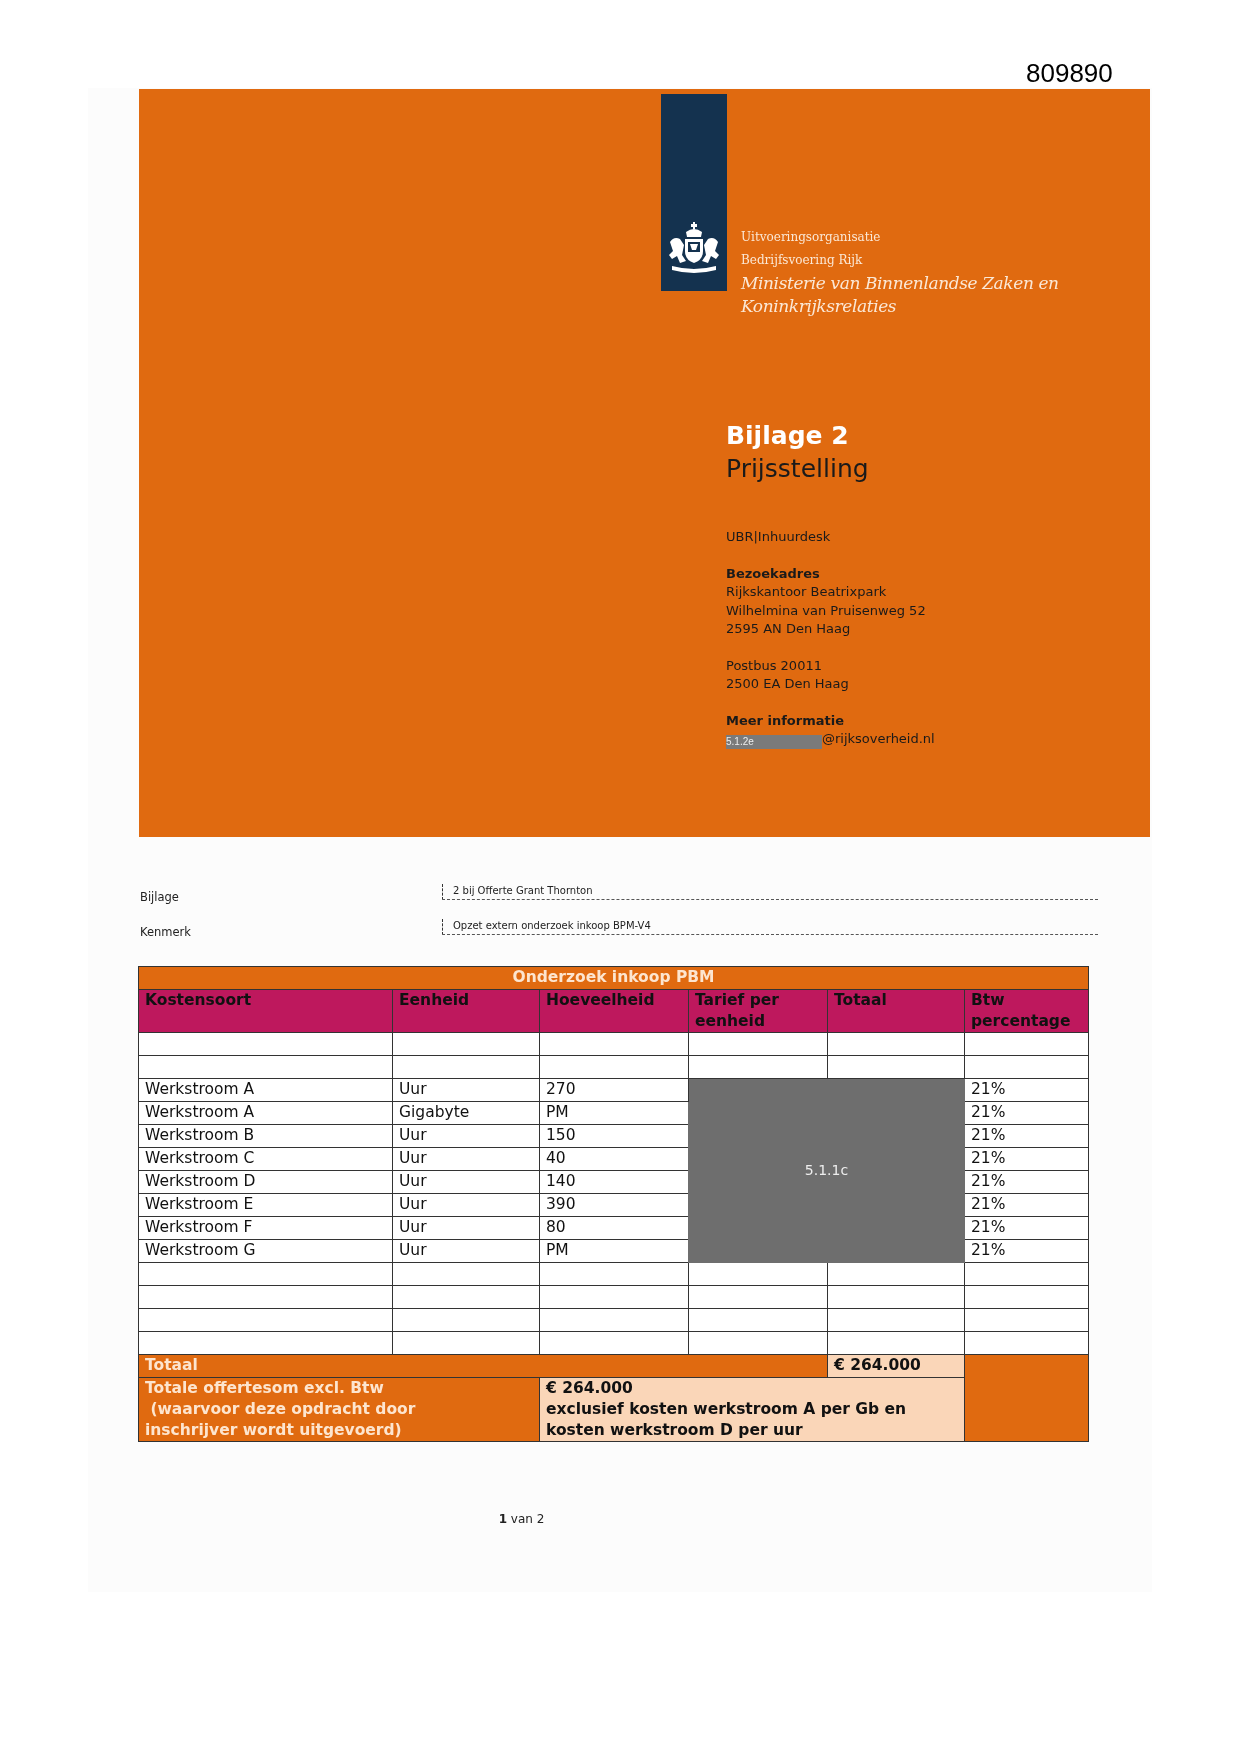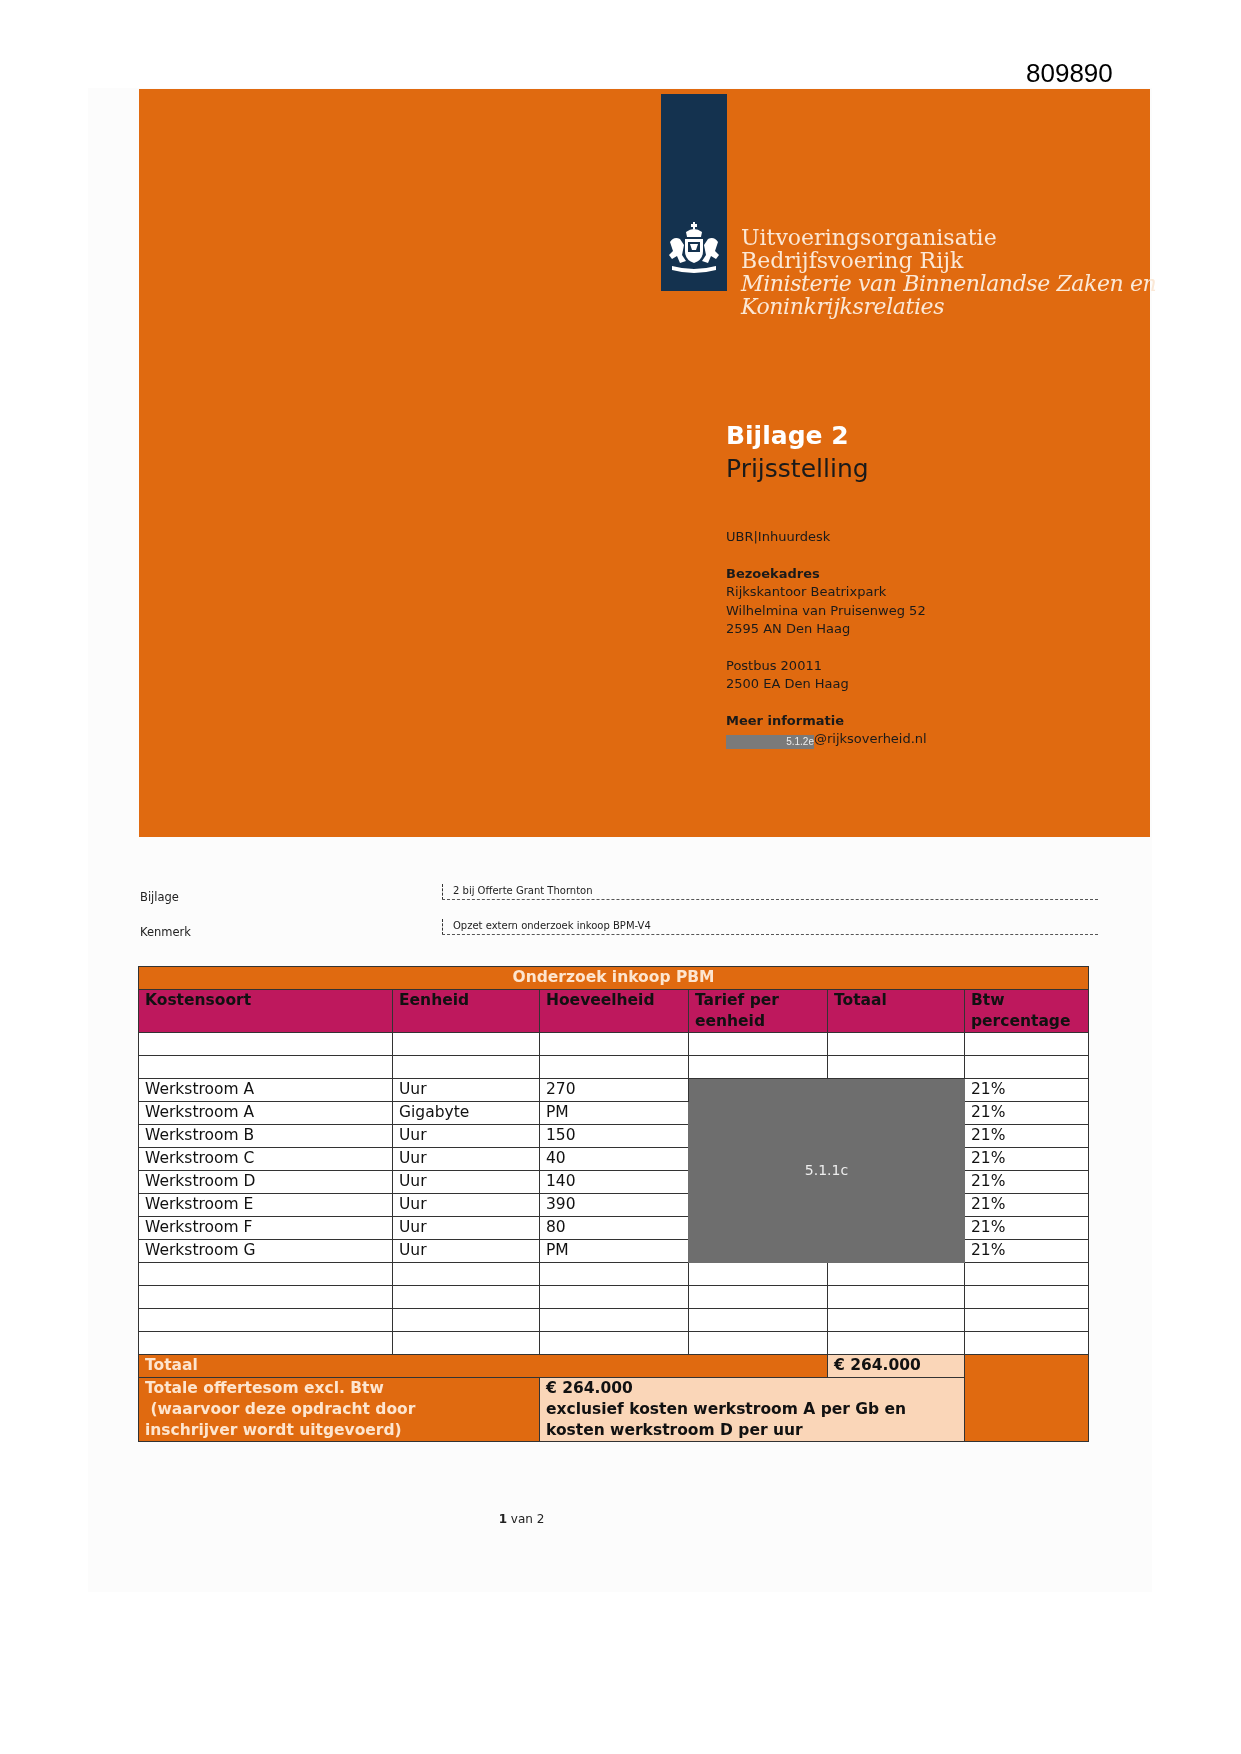--- a/index.html
+++ b/index.html
@@ -7,31 +7,31 @@
   body { position: relative; font-family: "DejaVu Sans", sans-serif; color: #111; }
 
   .doc-id { position: absolute; left: 1026px; top: 58px; font-family: "Liberation Sans", sans-serif; font-size: 26px; color: #000; }
 
   .page { position: absolute; left: 88px; top: 88px; width: 1064px; height: 1504px; background: #fcfcfc; }
 
   .cover { position: absolute; left: 139px; top: 89px; width: 1011px; height: 748px; background: #e06a10; }
   .logo-bar { position: absolute; left: 661px; top: 94px; width: 66px; height: 197px; background: #14324f; }
   .crest { position: absolute; left: 664px; top: 222px; width: 60px; height: 56px; }
   .org-block { position: absolute; left: 741px; top: 226px; color: #fbe8d6; font-family: "DejaVu Serif", serif; }
-  .org-line { font-size: 22px; line-height: 23px; white-space: nowrap; }
-  .org-line.it { font-style: italic; font-size: 22px; letter-spacing: -0.4px; }
+  .org-line { font-size: 12px; line-height: 23px; white-space: nowrap; }
+  .org-line.it { font-style: italic; font-size: 17px; letter-spacing: -0.4px; }
 
   .title-block { position: absolute; left: 726px; top: 420px; }
   .bijlage-title { font-size: 25px; font-weight: bold; color: #ffffff; line-height: 32px; }
   .bijlage-sub { font-size: 25px; color: #1a1a1a; line-height: 34px; }
 
   .contact { position: absolute; left: 726px; top: 528px; font-size: 13px; color: #1a1a1a; line-height: 18.5px; }
   .contact .bold { font-weight: bold; }
   .contact .gap { height: 18px; }
-  .redact-inline { display: inline-block; width: 88px; height: 14px; background: #7a7a7a; color: #eee; font-family: "Liberation Sans", sans-serif; font-size: 10px; text-align: right; line-height: 14px; vertical-align: -2px; }
+  .redact-inline { display: inline-block; width: 96px; height: 14px; background: #7a7a7a; color: #eee; font-family: "Liberation Sans", sans-serif; font-size: 10px; text-align: left; line-height: 14px; vertical-align: -2px; }
 
   .meta-label { position: absolute; left: 140px; font-size: 11.5px; color: #222; }
   .meta-value { position: absolute; left: 442px; width: 656px; font-size: 10px; color: #222; padding-left: 10px; border-left: 1px dashed #333; border-bottom: 1px dashed #555; height: 16px; line-height: 14px; }
 
   .naam-label { position: absolute; left: 140px; top: 965px; font-size: 16px; font-weight: bold; color: #111; }
   .naam-value { position: absolute; left: 329px; top: 965px; font-family: "Liberation Sans", sans-serif; font-size: 17px; color: #111; }
 
   table.pbm { position: absolute; left: 138px; top: 966px; width: 950px; border-collapse: collapse; table-layout: fixed; font-size: 15.5px; }
   table.pbm td { border: 1.5px solid #333; padding: 0 6px; height: 23px; vertical-align: top; line-height: 21px; }
   .title-row td { background: #e06a10; color: #fde5cf; font-weight: bold; text-align: center; height: 22px; }

